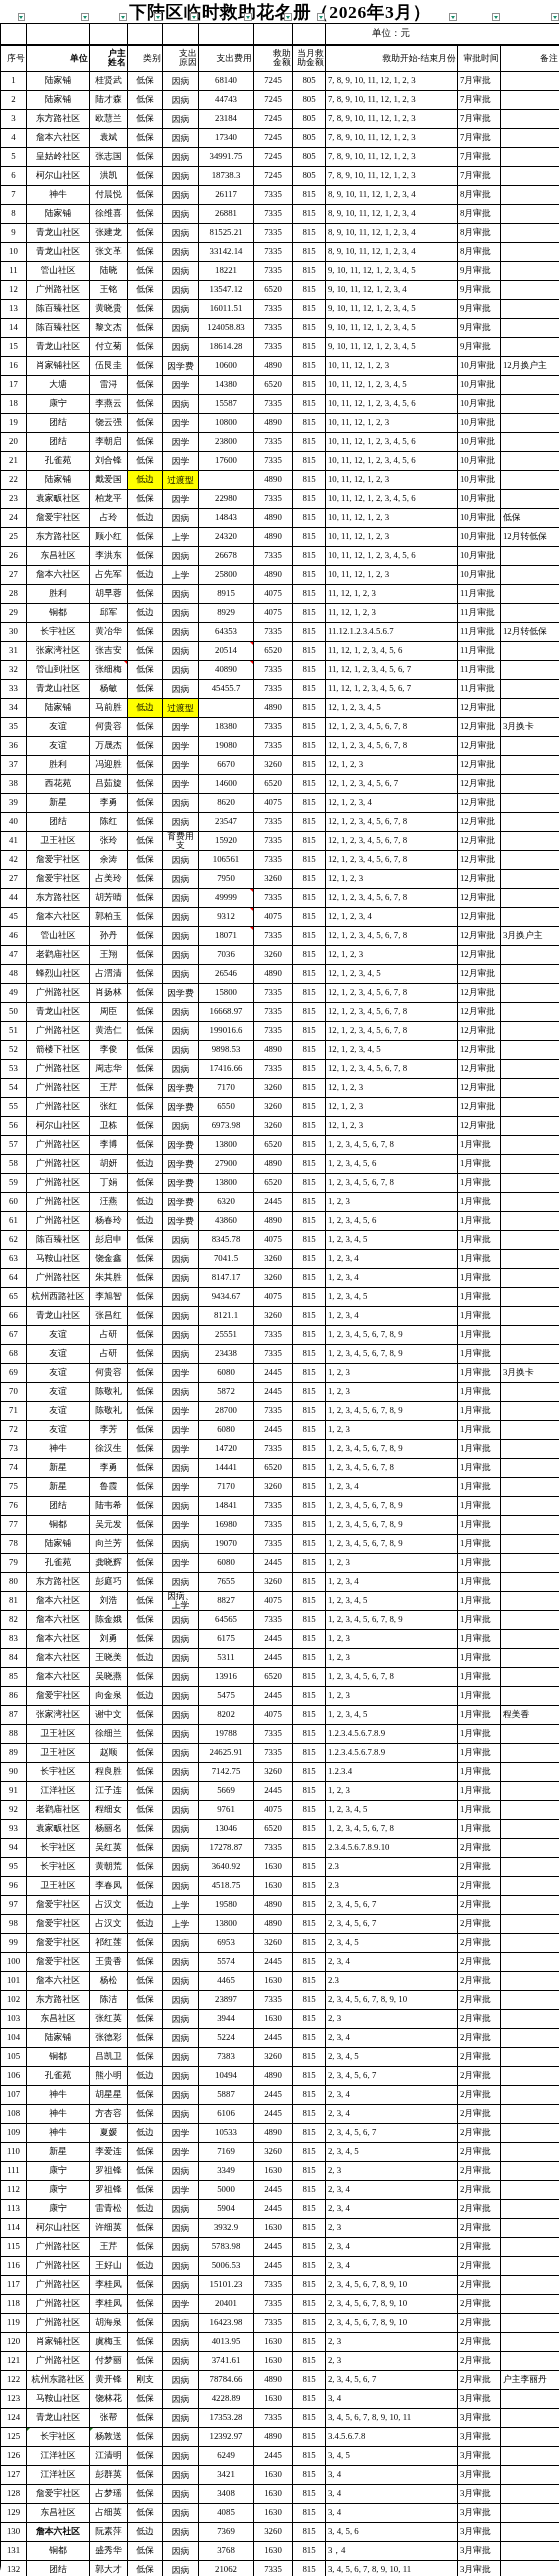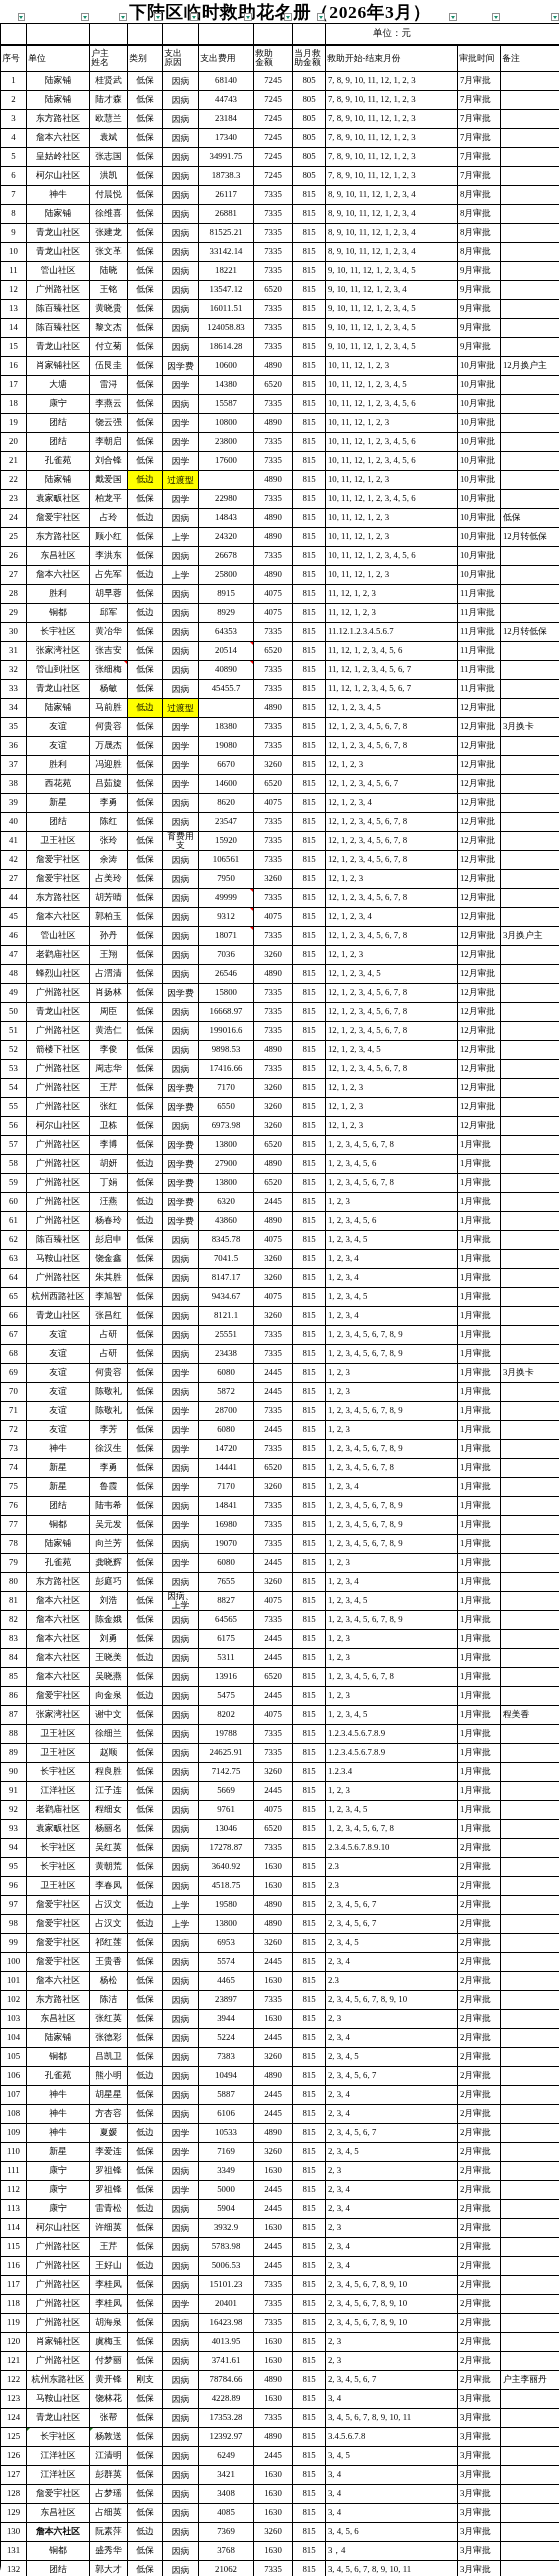--- a/index.html
+++ b/index.html
@@ -11,28 +11,28 @@
   .title-text{font-size:17.6px;font-weight:bold;letter-spacing:0.6px;white-space:nowrap;}
   .farrow{position:absolute;top:13.2px;width:7.6px;height:7.6px;background:#fff;
           border:0.6px solid #8f8f8f;box-sizing:border-box;z-index:5;}
   .farrow i{display:block;width:0;height:0;margin:1.9px auto 0;
             border-left:2.5px solid transparent;border-right:2.5px solid transparent;
             border-top:3.2px solid #1a8f6d;}
   
   .unit-row{position:relative;height:19.5px;border-bottom:0.6px solid #000;}
   .vline{position:absolute;top:0;bottom:0;width:0.6px;background:#000;}
   .unit-note{position:absolute;left:325px;width:132px;top:0;height:19.5px;line-height:19.5px;
-             font-size:9.5px;margin-left:48px;}
+             text-align:center;font-size:9.5px;}
   
   table{border-collapse:collapse;table-layout:fixed;width:560px;}
   th,td{border:0.6px solid #000;padding:0 1.3px;overflow:hidden;box-sizing:border-box;
         font-size:8.8px;line-height:9.5px;vertical-align:middle;position:relative;}
   thead tr{height:26.5px;}
-  th{font-weight:normal;text-align:left;white-space:pre-line;margin-left:48px;}
-  th.bold{font-weight:normal;}
+  th{font-weight:normal;text-align:right;white-space:pre-line;margin-left:48px;}
+  th.bold{font-weight:bold;}
   tbody tr{height:19px;}
   td{text-align:center;white-space:normal;}
   td.c8,td.c9,td.c10{text-align:left;padding-left:1.9px;white-space:nowrap;}
   td.c4{line-height:8.8px;}
   td.hl{background:#ffff00;}
   td.b{font-weight:bold;}
   .tri{position:absolute;width:0;height:0;}
   .tri.red{top:0;right:0;border-top:3.8px solid #f00;border-left:3.8px solid transparent;}
   .tri.green{top:0;left:0;border-top:3.8px solid #1c7a1c;border-right:3.8px solid transparent;}
   tfoot tr{height:12px;}

